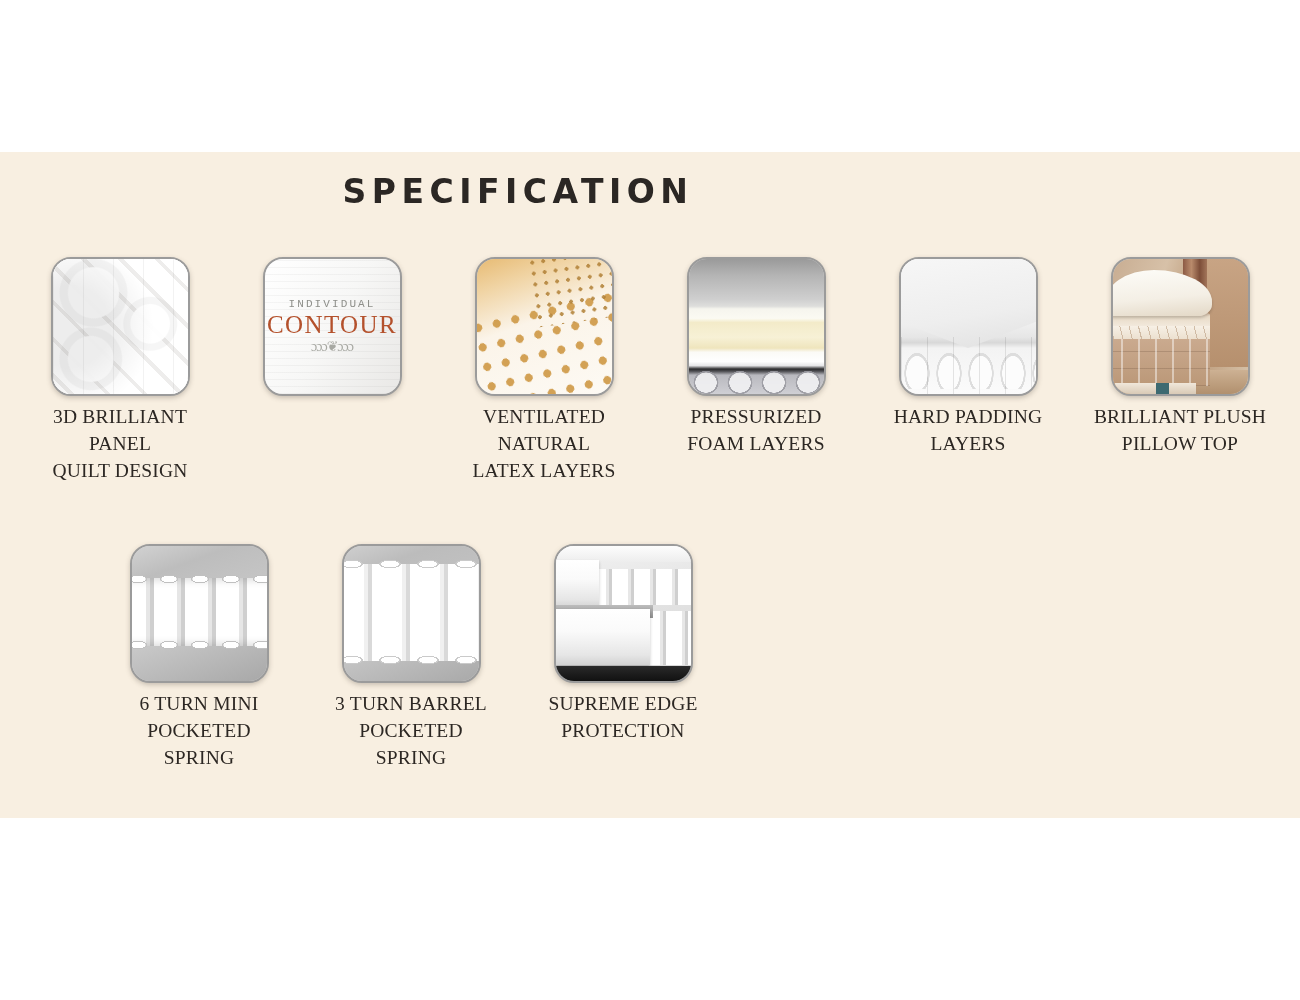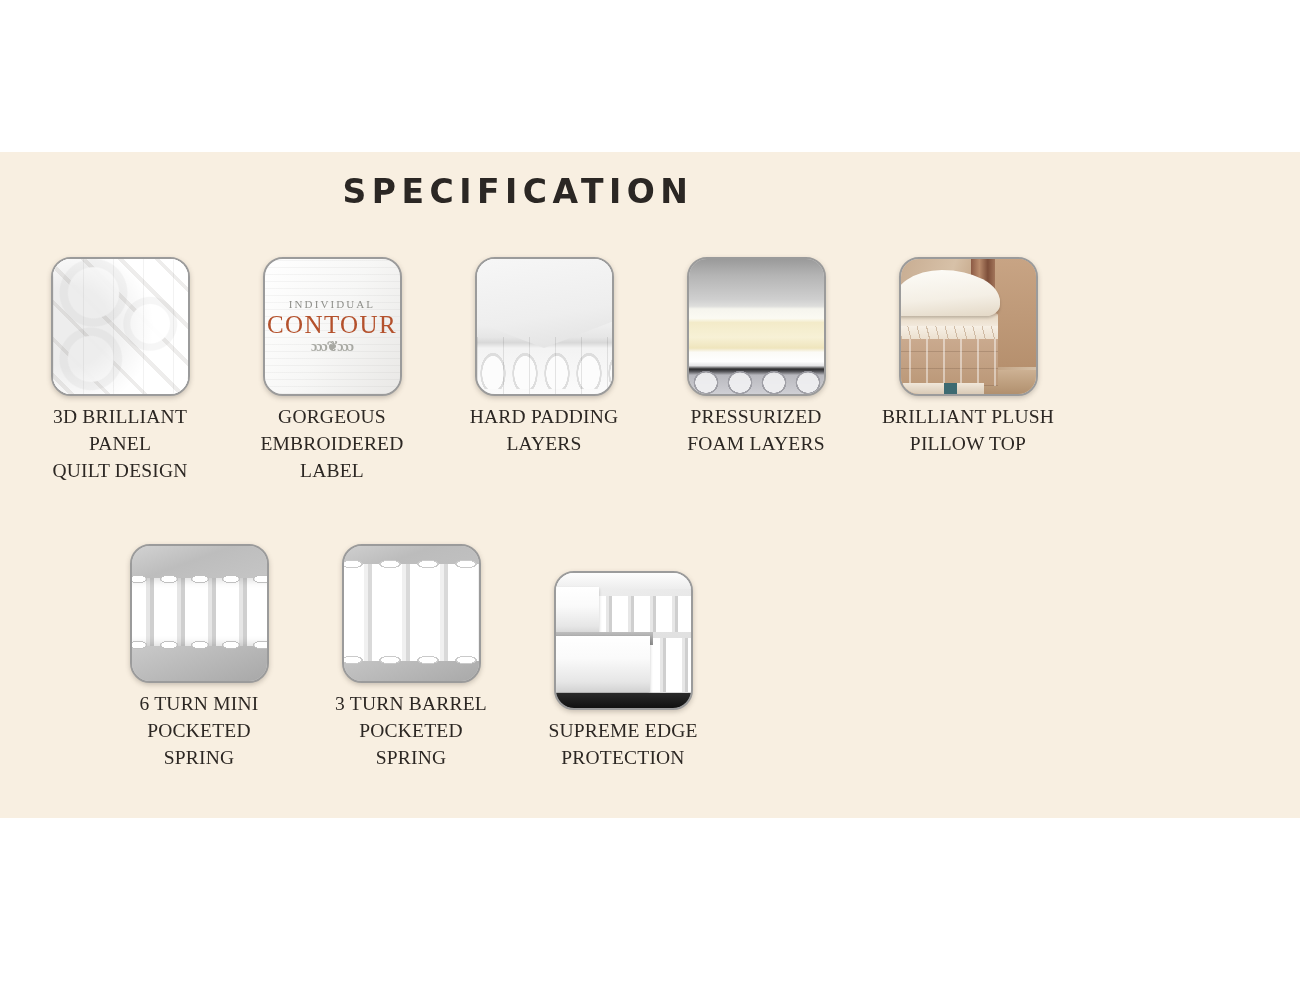--- a/index.html
+++ b/index.html
@@ -44,21 +44,21 @@
     letter-spacing: 5.5px;
     color: #2b2724;
   }
 
   
   .row {
     position: absolute;
     display: flex;
   }
   .row-1 { left: 14px; top: 105px; }
-  .row-2 { left: 93px; top: 392px; align-items: flex-end; }
+  .row-2 { left: 93px; top: 392px; }
 
   .cell {
     width: 212px;
     display: flex;
     flex-direction: column;
     align-items: center;
   }
 
   
   .thumb {
@@ -100,40 +100,39 @@
   .art-label {
     background:
       repeating-linear-gradient(0deg, rgba(0,0,0,0.035) 0 1px, rgba(255,255,255,0) 1px 7px),
       linear-gradient(120deg, #ffffff 0%, #f7f7f6 50%, #e9e8e6 100%);
     display: flex;
     flex-direction: column;
     align-items: center;
     justify-content: center;
   }
   .lbl-top {
-    font-family: Liberation Serif, serif;
+    font-family: Liberation Mono, monospace;
     font-size: 11px;
     letter-spacing: 2.1px;
     color: #8e8f8a;
     text-align: right;
   }
   .lbl-main {
     font-family: "Liberation Serif", serif;
     font-size: 25px;
     letter-spacing: 1.4px;
     color: #b4512c;
     line-height: 1.1;
     margin-top: 1px;
   }
   .lbl-flourish {
     font-size: 14px;
     color: #a7a8a2;
     letter-spacing: -1px;
     margin-top: -1px;
-    font-weight: bold;
   }
 
   
   .art-latex {
     background: linear-gradient(160deg, #e7bb74 0%, #f0d3a2 18%, #fbf4e9 45%, #fdfaf4 100%);
   }
   .art-latex::before {
     content: "";
     position: absolute;
     left: -12%; top: 34%;
@@ -430,40 +429,45 @@
       </div>
 
       <div class="cell">
         <div class="thumb">
           <div class="art art-label">
             <div class="lbl-top">INDIVIDUAL</div>
             <div class="lbl-main">CONTOUR</div>
             <div class="lbl-flourish">ɔɔɔ❦ɔɔɔ</div>
           </div>
         </div>
-        <div class="caption">GORGEOUS
-EMBROIDERED
-LABEL</div>
-      </div>
-
+      </div>
+
+      <div class="cell">
+        <div class="thumb">
+          <div class="art art-latex"></div>
+        </div>
+        <div class="caption">VENTILATED
+NATURAL
+LATEX LAYERS</div>
+      </div>
+
+      <div class="cell">
+        <div class="thumb">
+          <div class="art art-foam"></div>
+        </div>
+        <div class="caption">PRESSURIZED
+FOAM LAYERS</div>
+      </div>
 
       <div class="cell">
         <div class="thumb">
           <div class="art art-pad"></div>
         </div>
         <div class="caption">HARD PADDING
 LAYERS</div>
-      </div>
-
-      <div class="cell">
-        <div class="thumb">
-          <div class="art art-foam"></div>
-        </div>
-        <div class="caption">PRESSURIZED
-FOAM LAYERS</div>
       </div>
 
       <div class="cell">
         <div class="thumb">
           <div class="art art-pillow">
             <div class="room-wall"></div>
             <div class="room-curtain"></div>
             <div class="room-floor"></div>
             <div class="mat-body"></div>
             <div class="mat-quilt"></div>

